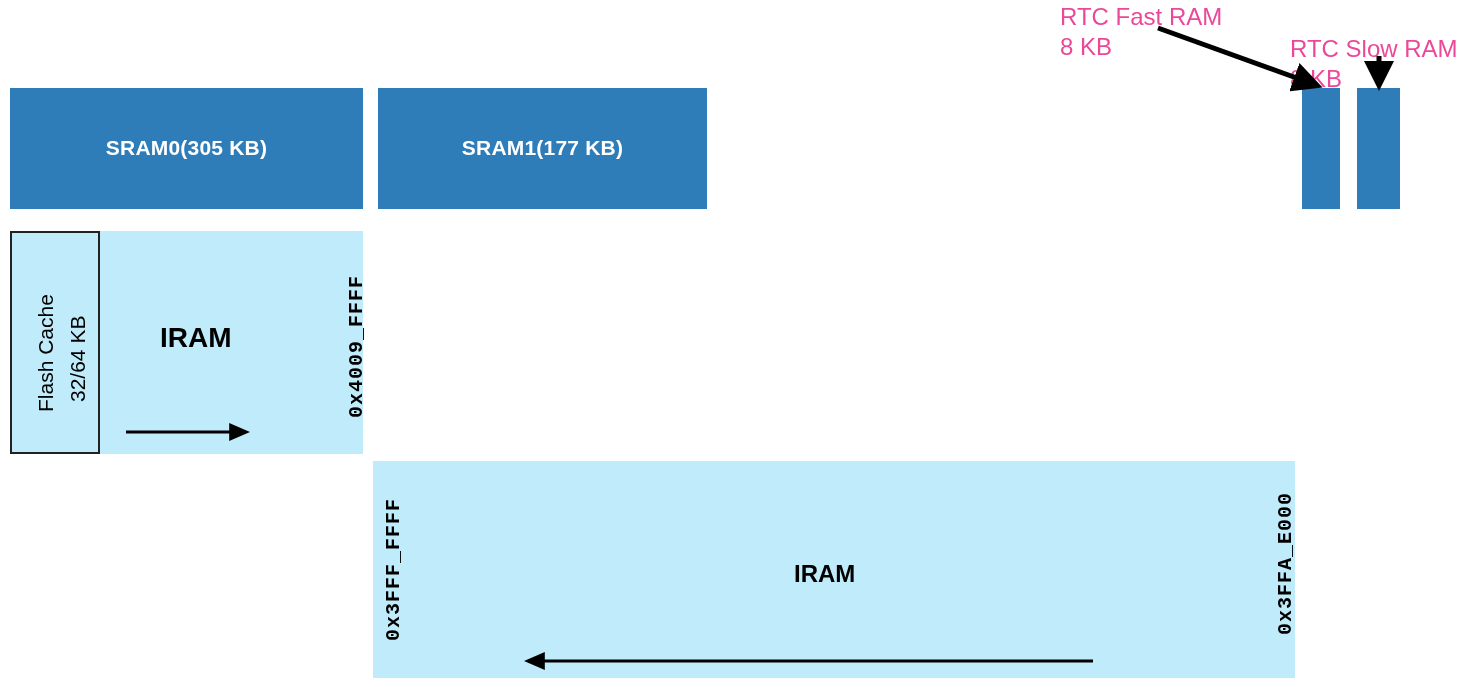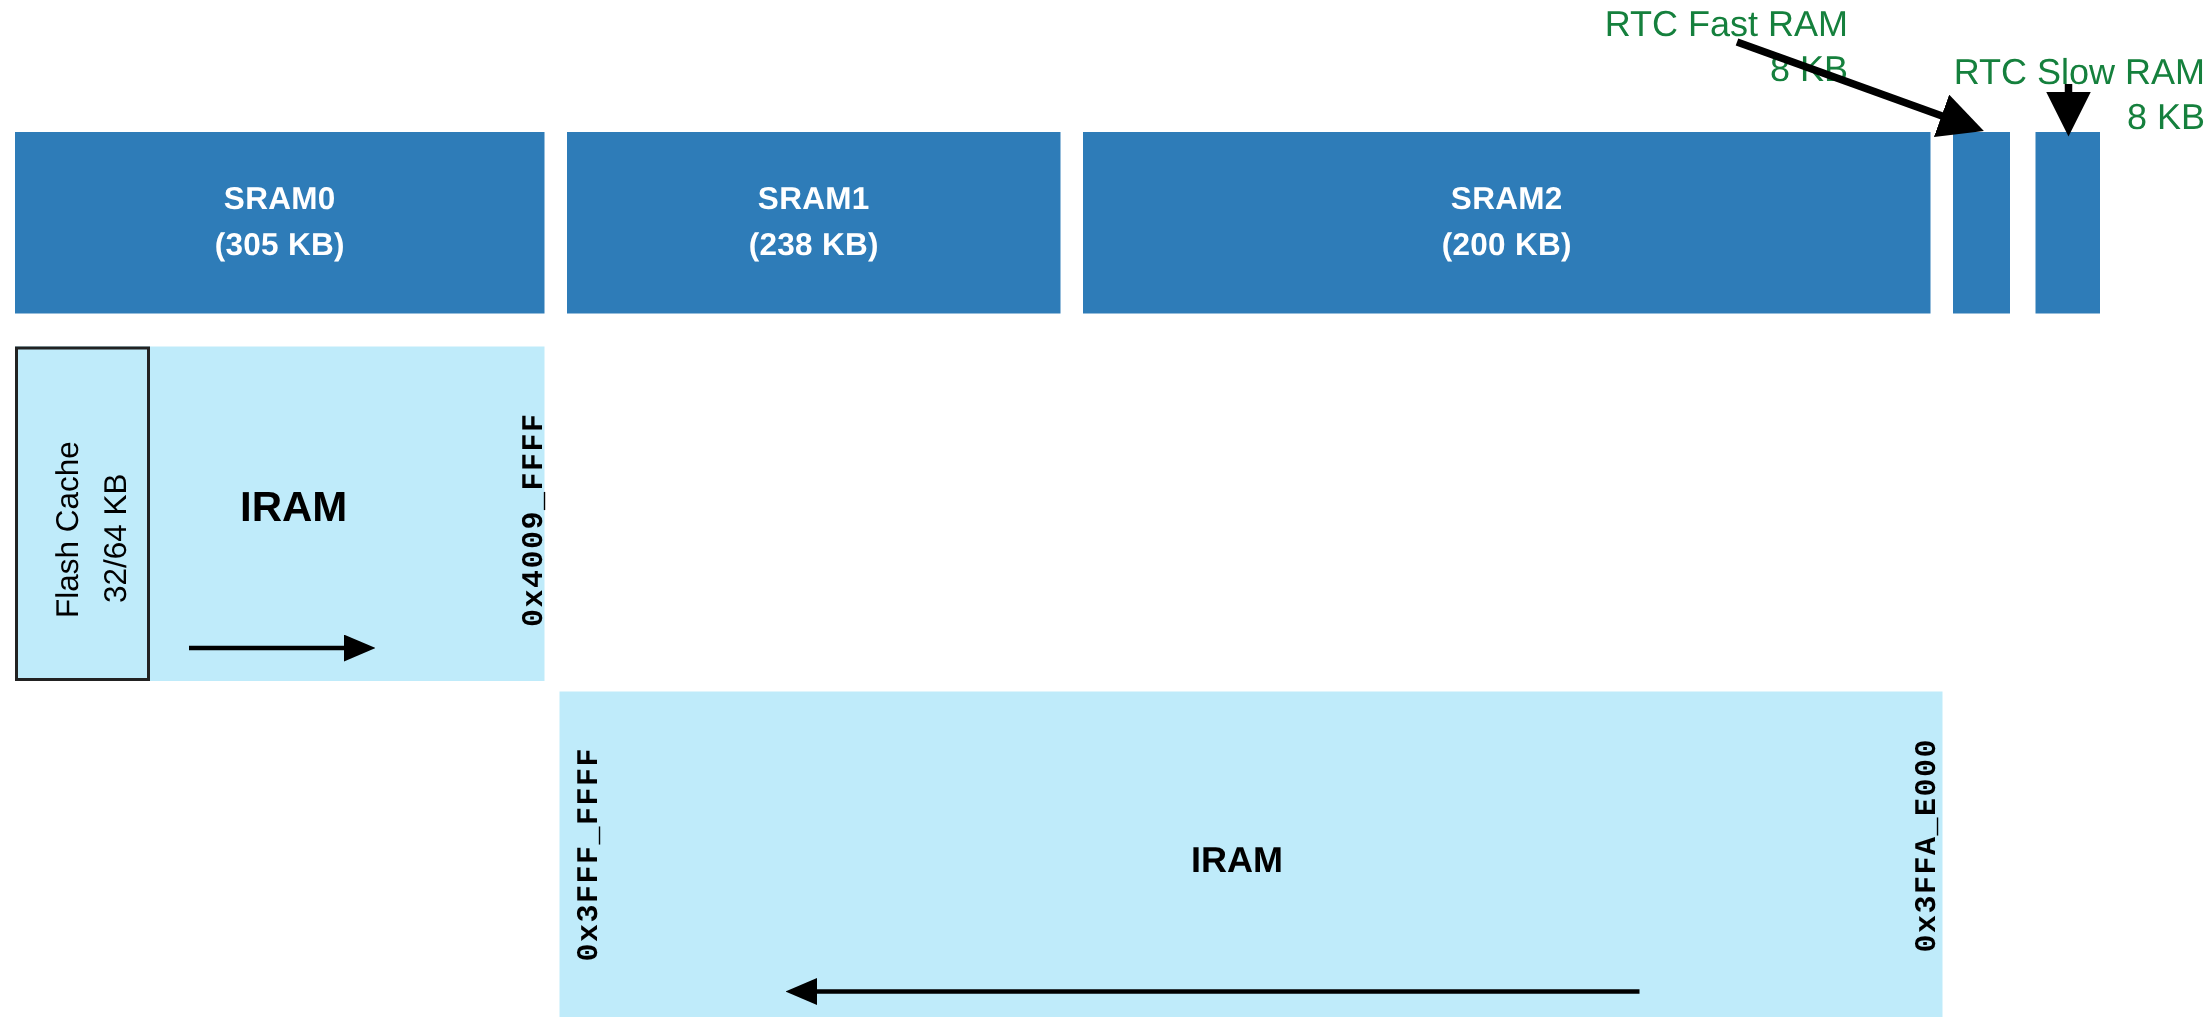--- a/index.html
+++ b/index.html
@@ -21,21 +21,21 @@
 
   
   .block {
     position: absolute;
     box-sizing: border-box;
   }
   .sram {
     background: #2E7CB8;
     color: #ffffff;
     display: flex;
-    flex-direction: column;
+    flex-direction: row;
     align-items: center;
     justify-content: center;
     font-weight: bold;
     font-size: 21px;
     line-height: 1.45;
     letter-spacing: 0.2px;
   }
   .rtc-block {
     background: #2E7CB8;
   }
@@ -44,25 +44,25 @@
   }
   .flash-cache {
     background: #BFEBFA;
     border: 2px solid #222222;
     box-sizing: border-box;
   }
 
   
   .callout {
     position: absolute;
-    color: #15803d;
+    color: #ec4899;
     font-size: 24px;
     font-weight: normal;
     line-height: 1.25;
-    text-align: right;
+    text-align: left;
     white-space: nowrap;
   }
   .ram-title {
     position: absolute;
     color: #000000;
     font-size: 22px;
     font-weight: bold;
     white-space: nowrap;
   }
   .addr {
@@ -111,27 +111,23 @@
     <div>8 KB</div>
   </div>
 
   <div class="block sram" style="left:10px; top:88px; width:353px; height:121px;">
     <div>SRAM0</div>
     <div>(305 KB)</div>
   </div>
 
   <div class="block sram" style="left:378px; top:88px; width:329px; height:121px;">
     <div>SRAM1</div>
-    <div>(238 KB)</div>
+    <div>(177 KB)</div>
   </div>
 
-  <div class="block sram" style="left:722px; top:88px; width:565px; height:121px;">
-    <div>SRAM2</div>
-    <div>(200 KB)</div>
-  </div>
 
   <div class="block rtc-block" style="left:1302px; top:88px; width:38px; height:121px;"></div>
 
   <div class="block rtc-block" style="left:1357px; top:88px; width:43px; height:121px;"></div>
 
   <div class="block lightram" style="left:10px; top:231px; width:353px; height:223px;"></div>
 
   <div class="block flash-cache" style="left:10px; top:231px; width:90px; height:223px;"></div>
 
   <div class="vlabel" style="left:34px; top:412px;">Flash Cache</div>

